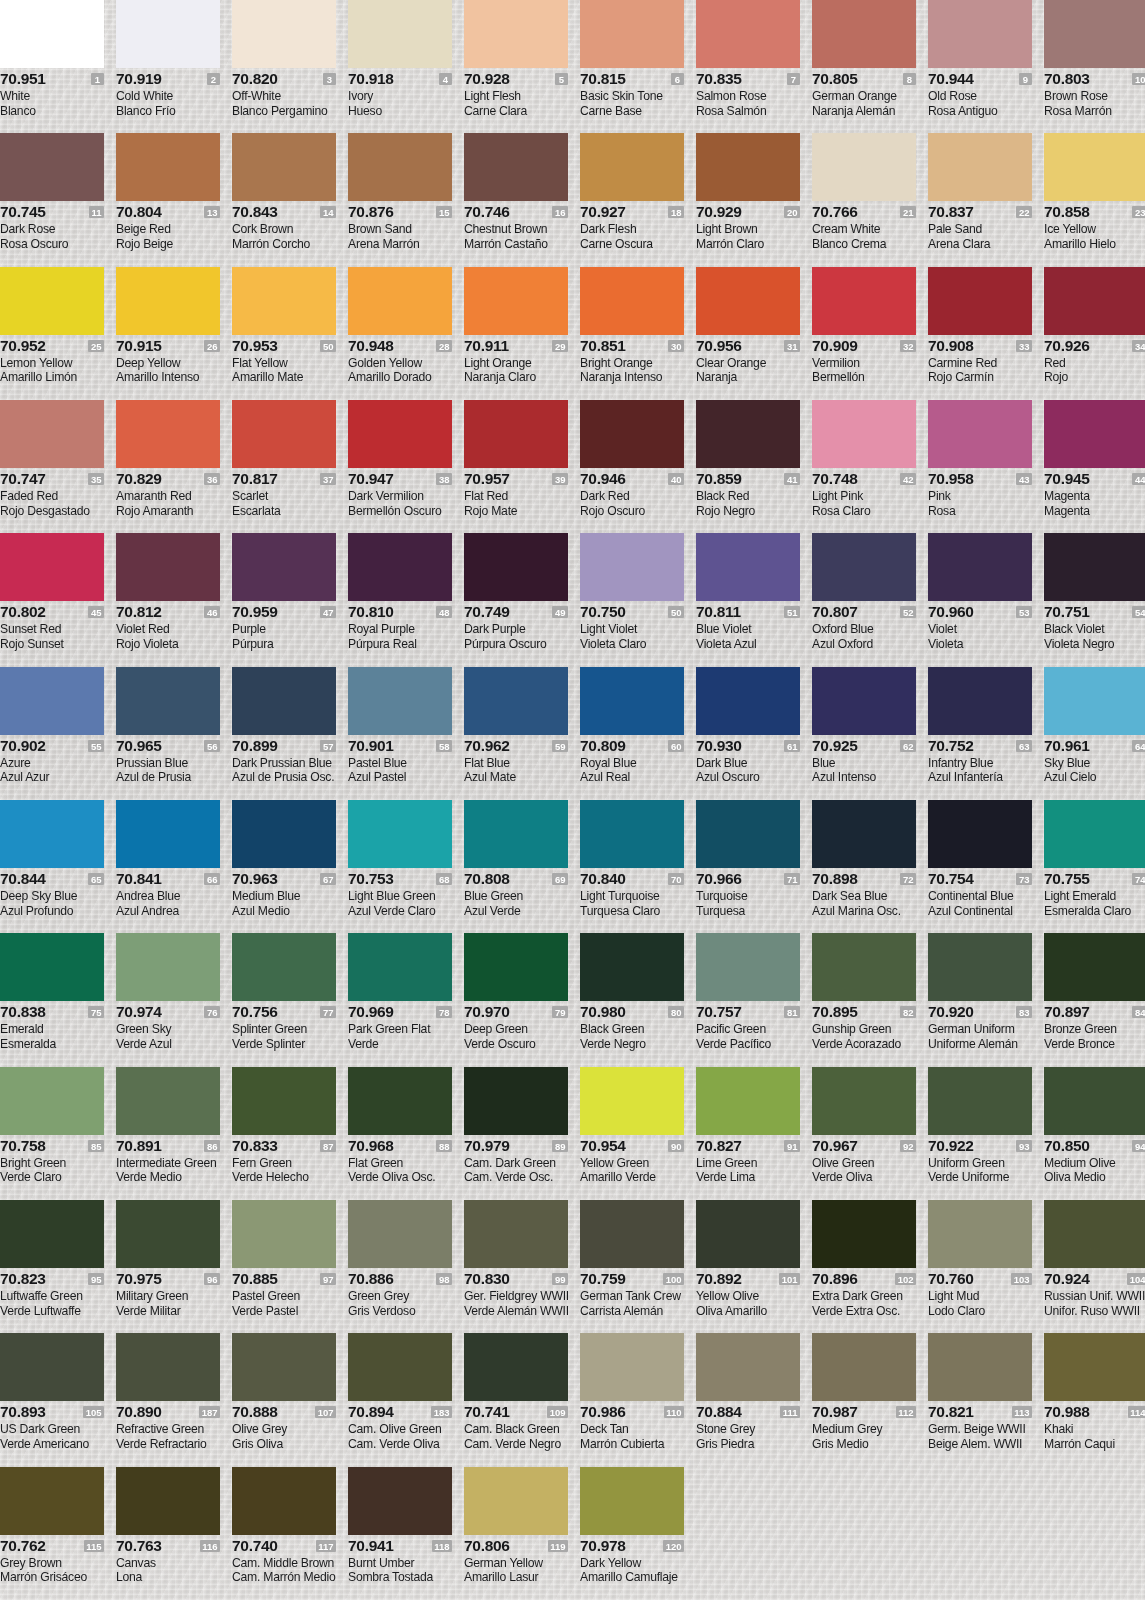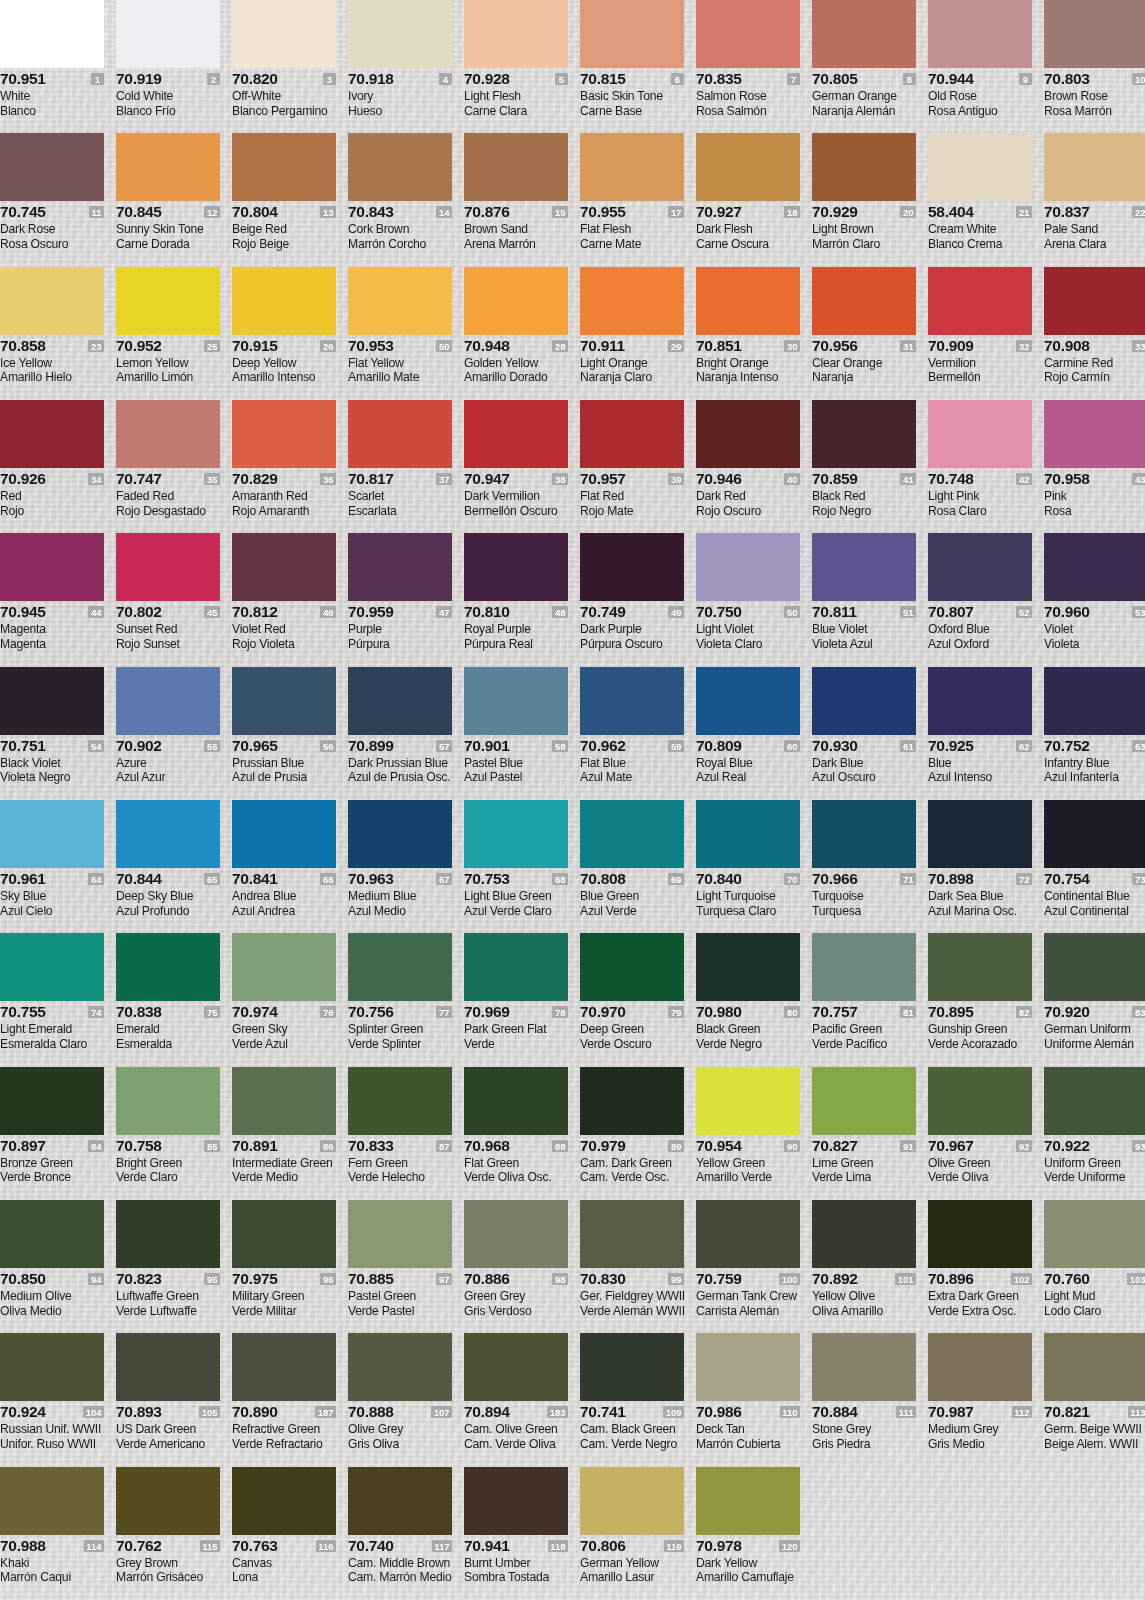--- a/index.html
+++ b/index.html
@@ -224,31 +224,20 @@
       <div class="swatch-info">
         <div class="swatch-headline">
           <div class="swatch-code">70.745</div>
           <div class="swatch-index">11</div>
         </div>
         <div class="swatch-name-en">Dark Rose</div>
         <div class="swatch-name-es">Rosa Oscuro</div>
       </div>
     </div>
     <div class="swatch-cell">
-      <div class="swatch-color" style="background-color: rgb(232, 152, 75);"></div>
-      <div class="swatch-info">
-        <div class="swatch-headline">
-          <div class="swatch-code">70.845</div>
-          <div class="swatch-index">12</div>
-        </div>
-        <div class="swatch-name-en">Sunny Skin Tone</div>
-        <div class="swatch-name-es">Carne Dorada</div>
-      </div>
-    </div>
-    <div class="swatch-cell">
       <div class="swatch-color" style="background-color: rgb(175, 112, 70);"></div>
       <div class="swatch-info">
         <div class="swatch-headline">
           <div class="swatch-code">70.804</div>
           <div class="swatch-index">13</div>
         </div>
         <div class="swatch-name-en">Beige Red</div>
         <div class="swatch-name-es">Rojo Beige</div>
       </div>
     </div>
@@ -268,28 +257,28 @@
       <div class="swatch-info">
         <div class="swatch-headline">
           <div class="swatch-code">70.876</div>
           <div class="swatch-index">15</div>
         </div>
         <div class="swatch-name-en">Brown Sand</div>
         <div class="swatch-name-es">Arena Marrón</div>
       </div>
     </div>
     <div class="swatch-cell">
-      <div class="swatch-color" style="background-color: rgb(215, 154, 92);"></div>
-      <div class="swatch-info">
-        <div class="swatch-headline">
-          <div class="swatch-code">70.955</div>
-          <div class="swatch-index">17</div>
-        </div>
-        <div class="swatch-name-en">Flat Flesh</div>
-        <div class="swatch-name-es">Carne Mate</div>
+      <div class="swatch-color" style="background-color: rgb(111, 75, 68);"></div>
+      <div class="swatch-info">
+        <div class="swatch-headline">
+          <div class="swatch-code">70.746</div>
+          <div class="swatch-index">16</div>
+        </div>
+        <div class="swatch-name-en">Chestnut Brown</div>
+        <div class="swatch-name-es">Marrón Castaño</div>
       </div>
     </div>
     <div class="swatch-cell">
       <div class="swatch-color" style="background-color: rgb(192, 140, 69);"></div>
       <div class="swatch-info">
         <div class="swatch-headline">
           <div class="swatch-code">70.927</div>
           <div class="swatch-index">18</div>
         </div>
         <div class="swatch-name-en">Dark Flesh</div>
@@ -304,21 +293,21 @@
           <div class="swatch-index">20</div>
         </div>
         <div class="swatch-name-en">Light Brown</div>
         <div class="swatch-name-es">Marrón Claro</div>
       </div>
     </div>
     <div class="swatch-cell">
       <div class="swatch-color" style="background-color: rgb(227, 216, 196);"></div>
       <div class="swatch-info">
         <div class="swatch-headline">
-          <div class="swatch-code">58.404</div>
+          <div class="swatch-code">70.766</div>
           <div class="swatch-index">21</div>
         </div>
         <div class="swatch-name-en">Cream White</div>
         <div class="swatch-name-es">Blanco Crema</div>
       </div>
     </div>
     <div class="swatch-cell">
       <div class="swatch-color" style="background-color: rgb(220, 183, 136);"></div>
       <div class="swatch-info">
         <div class="swatch-headline">

